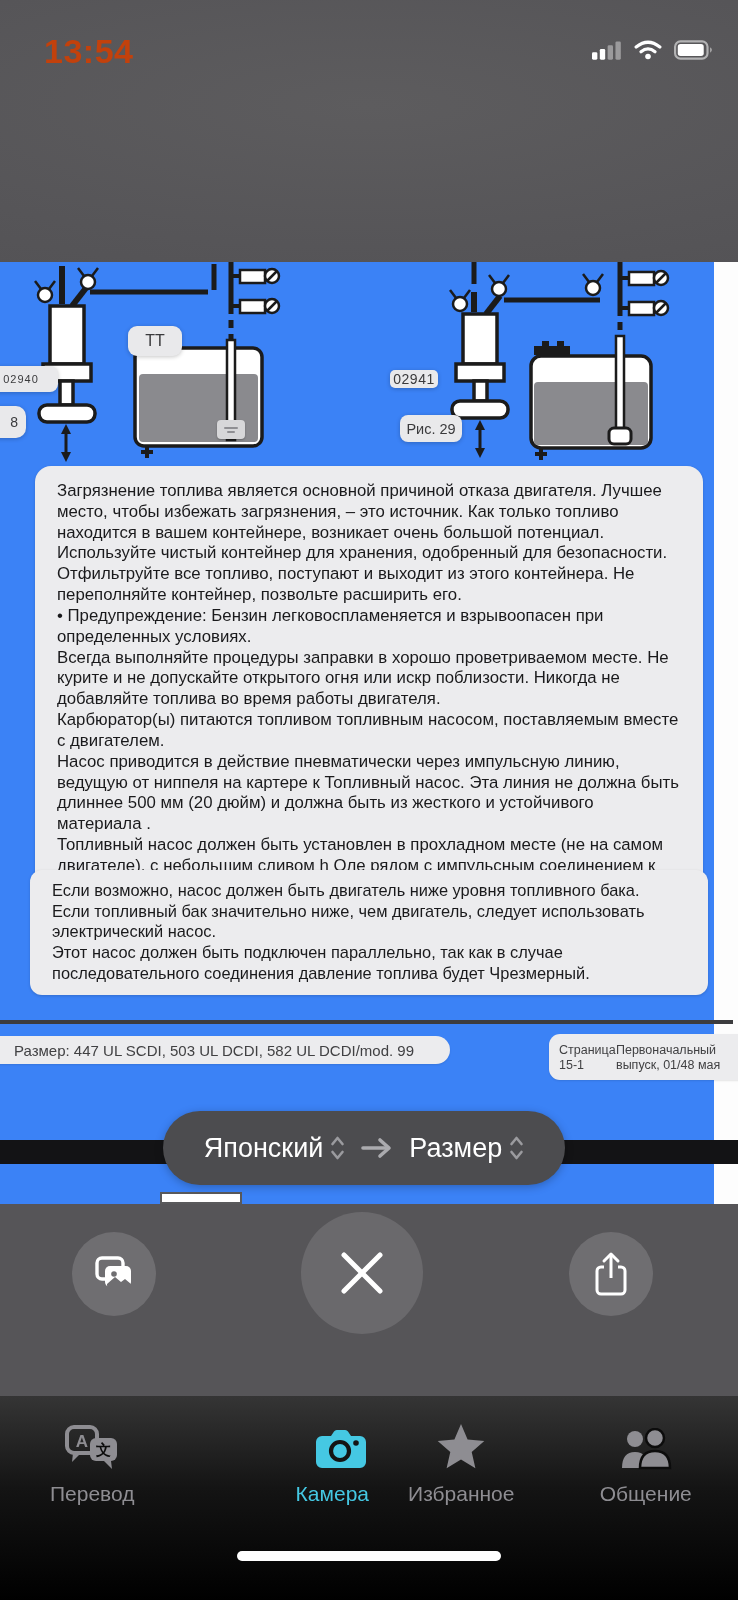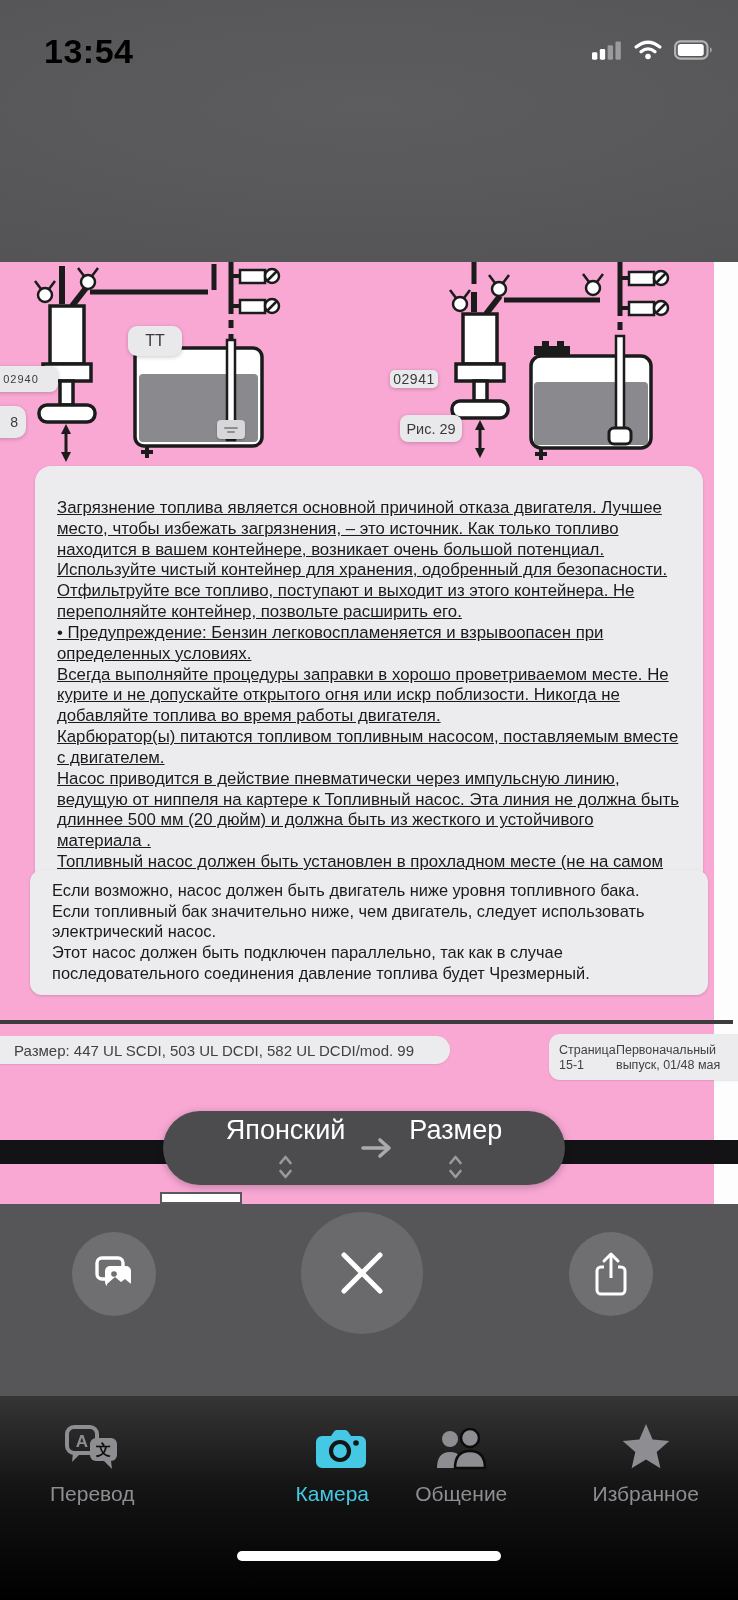--- a/index.html
+++ b/index.html
@@ -3,58 +3,58 @@
 <meta charset="utf-8">
 <style>
   html,body{margin:0;padding:0;background:#000;}
   *{box-sizing:border-box;}
   .screen{position:relative;width:738px;height:1600px;overflow:hidden;
           font-family:"Liberation Sans","DejaVu Sans",sans-serif;background:#fdfdfd;}
 
   
   .camera-top{position:absolute;left:0;top:0;width:738px;height:262px;
               background:radial-gradient(120% 90% at 50% 40%, #5d5c5e 0%, #565558 60%, #525154 100%);}
-  .status-bar{position:absolute;left:0;top:0;width:738px;height:100px;color:#000000;}
+  .status-bar{position:absolute;left:0;top:0;width:738px;height:100px;color:#c2410c;}
   .sb-time{position:absolute;left:44px;top:32px;font-size:34px;font-weight:700;letter-spacing:.5px;}
   .sb-icons{position:absolute;right:24px;top:40px;display:flex;align-items:center;gap:12px;}
 
   
-  .page{position:absolute;left:0;top:262px;width:714px;height:942px;background:#f9a8d4;}
+  .page{position:absolute;left:0;top:262px;width:714px;height:942px;background:#3b82f6;}
   .diagram-svg{position:absolute;}
   .pill{position:absolute;background:#e9e9eb;border-radius:8px;box-shadow:0 1px 4px rgba(0,0,0,.22);
         color:#3a3a3c;display:flex;align-items:center;justify-content:center;}
   .pill-tt{left:128px;top:64px;width:54px;height:30px;font-size:16px;border-radius:9px;}
   .pill-code-l{left:-16px;top:104px;width:74px;height:26px;font-size:11px;letter-spacing:1px;}
   .pill-edge-l{left:-26px;top:144px;width:52px;height:32px;font-size:14px;justify-content:flex-end;padding-right:8px;border-radius:10px;}
   .pill-tank{left:217px;top:158px;width:28px;height:19px;background:#d7d7d9;border-radius:4px;
              flex-direction:column;gap:2px;box-shadow:0 1px 2px rgba(0,0,0,.25);}
   .pill-tank i{display:block;width:14px;height:2px;background:#8f8f93;border-radius:1px;}
   .pill-tank i+i{width:8px;}
   .pill-code-r{left:390px;top:108px;width:48px;height:18px;font-size:14px;letter-spacing:.5px;border-radius:5px;}
   .pill-fig{left:400px;top:153px;width:62px;height:27px;font-size:14.5px;border-radius:8px;}
 
   .card{position:absolute;background:#ececee;border-radius:16px;box-shadow:0 1px 3px rgba(0,0,0,.16);
         color:#1a1a1c;font-size:16.8px;line-height:1.24;}
   .card p{margin:0;}
-  .card1{left:35px;top:204px;width:668px;padding:32px 22px 14px;text-decoration:underline;}
+  .card1{left:35px;top:204px;width:668px;padding:15px 22px 14px;}
   .card2{left:30px;top:608px;width:678px;border-radius:12px;padding:10px 22px 12px;font-size:16.4px;line-height:1.26;}
 
   .divider{position:absolute;left:0;top:758px;width:733px;height:4px;background:#3c3c3e;}
   .size-pill{position:absolute;left:-22px;top:774px;width:472px;height:28px;background:#ececee;
              border-radius:14px;display:flex;align-items:center;justify-content:center;
              font-size:15px;color:#414143;box-shadow:0 1px 2px rgba(0,0,0,.10);}
   .page-pill{position:absolute;left:549px;top:772px;width:216px;min-height:46px;background:#ececee;
              border-radius:11px;padding:6px 10px;display:flex;flex-direction:row;align-items:flex-end;
              justify-content:center;font-size:12.5px;color:#414143;line-height:1.25;box-shadow:0 1px 2px rgba(0,0,0,.10);}
 
   .black-band{position:absolute;left:0;top:878px;width:738px;height:24px;background:#131315;}
   .lang-pill{position:absolute;left:163px;top:849px;width:402px;height:74px;border-radius:37px;
              background:#4c4c4f;display:flex;align-items:center;justify-content:center;gap:14px;
              box-shadow:0 2px 8px rgba(0,0,0,.25);}
-  .lang{display:flex;align-items:center;gap:7px;color:#fff;font-size:27px;font-weight:500;cursor:pointer;flex-direction:column;}
+  .lang{display:flex;align-items:center;gap:7px;color:#fff;font-size:27px;font-weight:500;cursor:pointer;}
   .doc-cut-rect{position:absolute;left:160px;top:930px;width:82px;height:12px;background:#fff;border:2px solid #59595b;}
 
   
   .controls{position:absolute;left:0;top:1204px;width:738px;height:192px;background:#565558;}
   .ctrl-btn{position:absolute;border-radius:50%;display:flex;align-items:center;justify-content:center;cursor:pointer;}
   .btn-gallery{left:72px;top:28px;width:84px;height:84px;background:#6f6e71;}
   .btn-close{left:301px;top:8px;width:122px;height:122px;background:#6a696c;}
   .btn-share{left:569px;top:28px;width:84px;height:84px;background:#6f6e71;}
 
   
@@ -276,33 +276,33 @@
         <svg width="56" height="46" viewBox="0 0 56 46">
           <path d="M9 10 h9 l3 -4.5 a3.4 3.4 0 0 1 2.8 -1.5 h8.4 a3.4 3.4 0 0 1 2.8 1.5 L38 10 h9 a6 6 0 0 1 6 6 v20 a6 6 0 0 1 -6 6 H9 a6 6 0 0 1 -6 -6 V16 a6 6 0 0 1 6 -6 Z" fill="#45c8e3"></path>
           <circle cx="27" cy="25" r="9" fill="none" stroke="#141414" stroke-width="4.2"></circle>
           <circle cx="43" cy="17" r="2.8" fill="#141414"></circle>
         </svg>
       </span>
       <span>Камера</span>
     </div>
     <div class="tab">
       <span class="ticon">
+        <svg width="52" height="50" viewBox="0 0 52 50">
+          <path d="M26 2 l6.6 15.4 l16.7 1.5 l-12.6 11 l3.7 16.4 L26 37.6 L11.6 46.3 l3.7 -16.4 L2.7 18.9 l16.7 -1.5 Z" fill="#8e8d92"></path>
+        </svg>
+      </span>
+      <span>Избранное</span>
+    </div>
+    <div class="tab">
+      <span class="ticon">
         <svg width="56" height="44" viewBox="0 0 56 44">
           <circle cx="17" cy="11" r="8" fill="#8e8d92"></circle>
           <path d="M4 40 q0 -16 13 -16 q13 0 13 16 Z" fill="#8e8d92"></path>
           <circle cx="37" cy="10" r="9" fill="#8e8d92" stroke="#0c0c0c" stroke-width="2.5"></circle>
           <path d="M22 40 q0 -17 15 -17 q15 0 15 17 Z" fill="#8e8d92" stroke="#0c0c0c" stroke-width="2.5"></path>
         </svg>
       </span>
       <span>Общение</span>
     </div>
-    <div class="tab">
-      <span class="ticon">
-        <svg width="52" height="50" viewBox="0 0 52 50">
-          <path d="M26 2 l6.6 15.4 l16.7 1.5 l-12.6 11 l3.7 16.4 L26 37.6 L11.6 46.3 l3.7 -16.4 L2.7 18.9 l16.7 -1.5 Z" fill="#8e8d92"></path>
-        </svg>
-      </span>
-      <span>Избранное</span>
-    </div>
   </div>
 
   <div class="home-indicator"></div>
 </div>
 
 </body></html>

